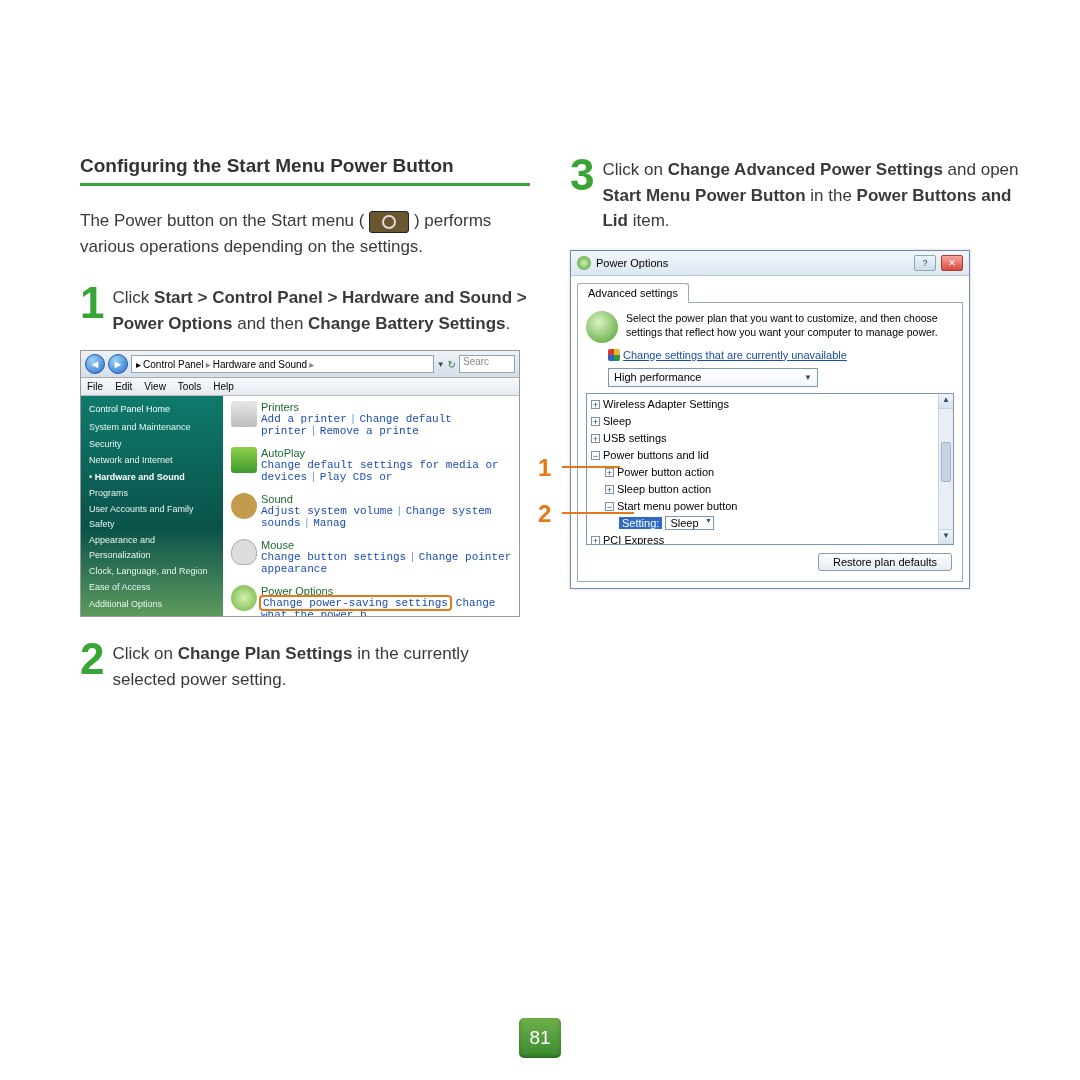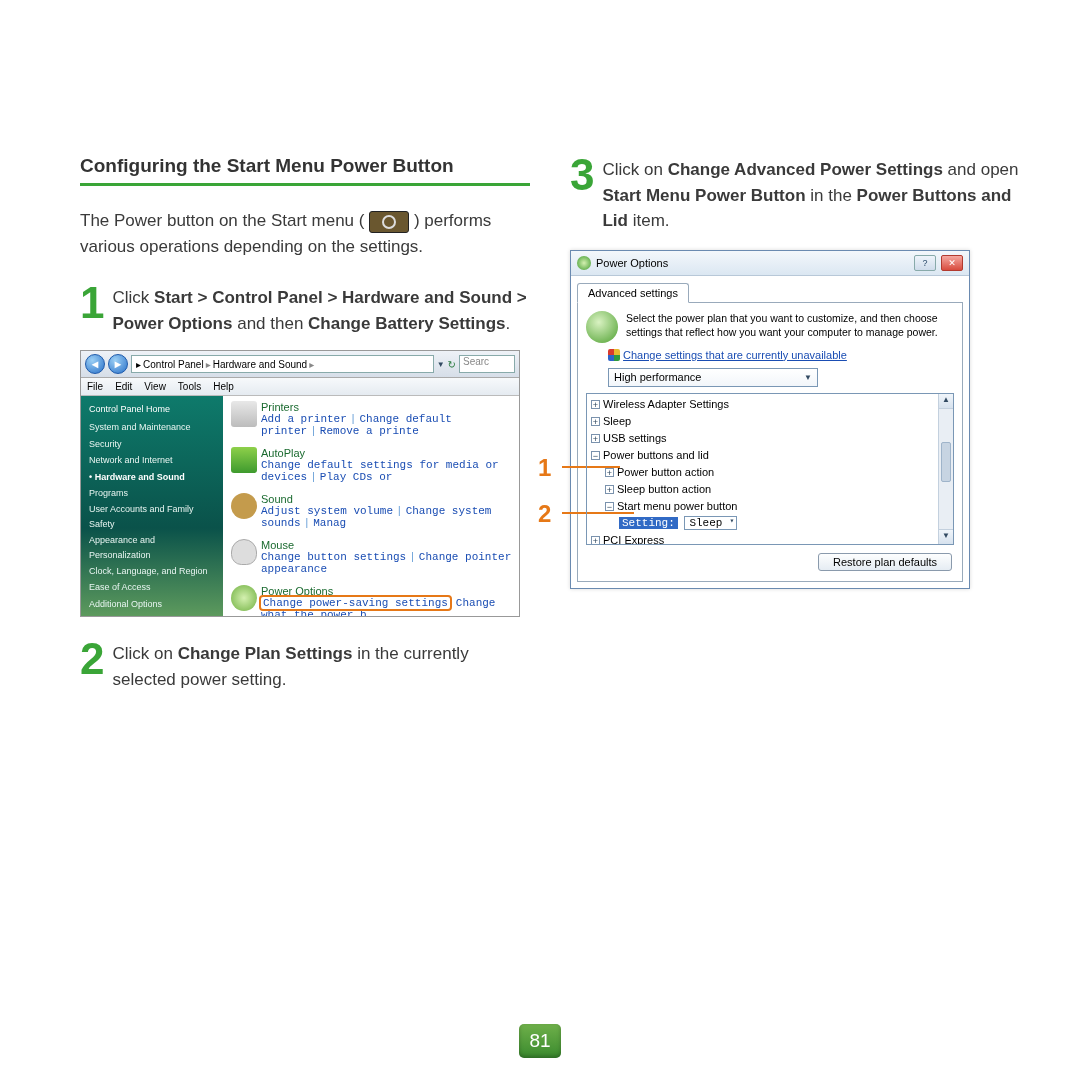--- a/index.html
+++ b/index.html
@@ -112,38 +112,38 @@
   .linkblue { color: #1a4db3; text-decoration: underline; }
   .combo { margin: 7px 0 6px 22px; width: 210px; height: 19px; border: 1px solid #7a97b5; background: linear-gradient(#fff,#f2f6fa); display: flex; align-items: center; padding: 0 5px; justify-content: space-between; }
   .combo .arr { font-size: 8px; color: #324a62; }
   .tree {
     border: 1px solid #7a97b5; height: 152px; overflow: hidden; position: relative;
     font-size: 11px; line-height: 1.55;
   }
   .tree-inner { padding: 2px 4px; }
   .tree .row { white-space: nowrap; }
   .pm { display: inline-block; width: 9px; height: 9px; border: 1px solid #7a92ad; text-align: center; line-height: 8px; font-size: 9px; color: #324a62; margin-right: 3px; background: #fff; }
-  .indent1 { padding-left: 14px; } .indent2 { padding-left: 28px; font-family: Liberation Mono, monospace; }
+  .indent1 { padding-left: 14px; } .indent2 { padding-left: 28px; }
   .sel-hl { background: #316ac5; color: #fff; padding: 0 3px; }
   .mini-combo { border: 1px solid #7a97b5; padding: 0 14px 0 4px; position: relative; }
   .mini-combo::after { content: "▾"; position: absolute; right: 2px; font-size: 8px; color: #324a62; }
   .tree .sb { position: absolute; right: 0; top: 0; bottom: 0; width: 15px; background: #e9eef4; border-left: 1px solid #c3d0de; }
   .tree .sb .thumb { position: absolute; left: 2px; right: 2px; top: 48px; height: 40px; background: #c7d4e2; border: 1px solid #9fb4ca; border-radius: 2px; }
   .tree .sb .btn { position: absolute; left: 0; right: 0; height: 15px; background: linear-gradient(#f0f5fa,#d7e2ee); display: flex; align-items: center; justify-content: center; font-size: 8px; color: #324a62; }
   .tree .sb .btn.up { top: 0; border-bottom: 1px solid #c3d0de; }
   .tree .sb .btn.dn { bottom: 0; border-top: 1px solid #c3d0de; }
   .restore-row { text-align: right; padding: 8px 2px 2px; }
   .btn3d { display: inline-block; padding: 2px 14px; border: 1px solid #8a9aac; border-radius: 3px; background: linear-gradient(#fdfefe,#e5ecf3); font-size: 11px; }
   .dlg-foot { background: #f0f0f0; border-top: 1px solid #ddd; padding: 6px; text-align: right; }
   .dlg-foot .btn3d { min-width: 66px; text-align: center; margin-left: 5px; }
   .btn3d.disabled { color: #9a9a9a; }
 
   .page-num {
     position: absolute; bottom: 22px; left: 50%; transform: translateX(-50%);
-    width: 42px; height: 34px; border-radius: 5px;
+    width: 42px; height: 40px; border-radius: 5px;
     background: linear-gradient(#6fb04a,#3a8a2e);
     color: #fff; font-size: 19px; display: flex; align-items: center; justify-content: center;
     box-shadow: inset 0 -2px 4px rgba(0,0,0,.25);
   }
 </style>
 </head>
 <body>
 
 <div class="columns">
 

